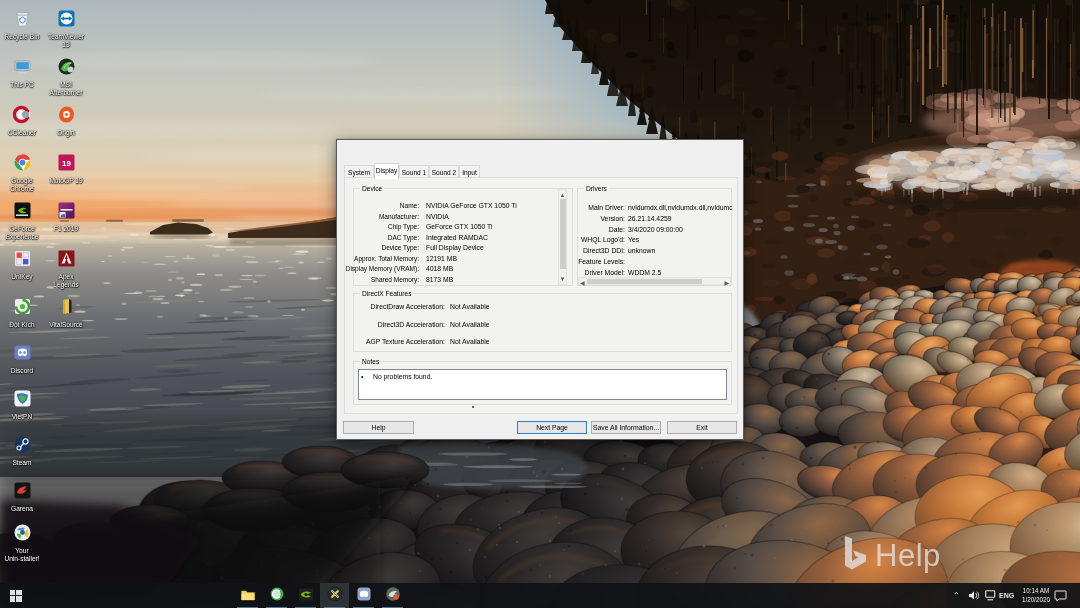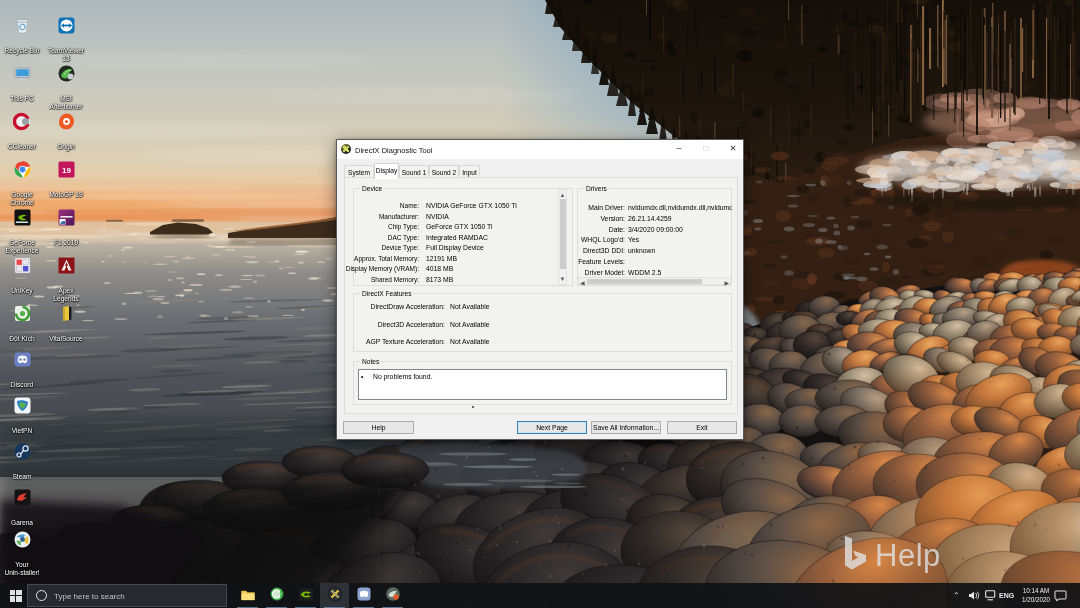--- a/index.html
+++ b/index.html
@@ -1,20 +1,20 @@
 <!DOCTYPE html>
 <html><head><meta charset="utf-8"><style>
 *{margin:0;padding:0;box-sizing:border-box}
 html,body{width:1080px;height:608px;overflow:hidden}
 body{font-family:"Liberation Sans",sans-serif;position:relative;background:#888}
 #bg{position:absolute;left:0;top:0;filter:blur(0.55px)}
 .abs{position:absolute}
 
 .dico{position:absolute;width:46px;text-align:center;color:#fff;filter:blur(0.25px)}
-.dico .ig{width:19px;height:19px;margin:12px auto;position:relative}
+.dico .ig{width:19px;height:19px;margin:5px auto;position:relative}
 .dico .lbl{font-size:6.6px;line-height:7.5px;margin-top:2px;
  text-shadow:0 1px 1px rgba(0,0,0,.9),0 0 2px rgba(0,0,0,.9),1px 0 1px rgba(0,0,0,.7)}
 
 #dlg{position:absolute;left:336px;top:139px;width:408px;height:301px;background:#f0f0f0;
  border:1px solid #5a5a5a;box-shadow:0 5px 16px rgba(0,0,0,.45),0 1px 4px rgba(0,0,0,.3);font-size:6.8px;color:#000}
 #tbar{position:absolute;left:0;top:0;width:100%;height:19px;background:#fff}
 #tbar .ttl{position:absolute;left:18px;top:6px;font-size:7.5px;color:#111}
 #tbar .ico{position:absolute;left:4px;top:4px;width:10px;height:10px;border-radius:50%;
  background:radial-gradient(circle at 35% 30%,#8a8d42 18%,#3a3d28 45%,#16181c 75%)}
 #tbar .ico:before{content:"";position:absolute;left:2px;top:2px;width:6px;height:6px;
@@ -2460,27 +2460,20 @@
     <div class="ig"><svg width="19" height="19" viewBox="0 0 19 19">
         <circle cx="9.5" cy="9.5" r="8" fill="#e8f0f6"></circle>
         <path d="M4,7 C6,4.5 9,4 12,5 L10,8 Z" fill="#4a9ad4"></path>
         <path d="M14,6 C16,8.5 16,12 14,14.5 L11,11 Z" fill="#f0c030"></path>
         <path d="M8,15.5 C5.5,15 4,13 3.5,10.5 L7.5,11 Z" fill="#57b04a"></path>
         <circle cx="9.5" cy="9.5" r="2.4" fill="#2e5e8e"></circle>
       </svg></div>
     <div class="lbl">Your<br>Unin-staller!</div>
   </div>
 <div id="dlg">
-    <div id="tbar">
-      <div class="ico"></div>
-      <div class="ttl">DirectX Diagnostic Tool</div>
-      <div class="wbtn" style="left:330px;width:24px;font-size:9px;line-height:16px">–</div>
-      <div class="wbtn" style="left:357px;width:24px;color:#b5b5b5;font-size:8px;line-height:18px">□</div>
-      <div class="wbtn" style="left:384px;width:24px;font-size:8.5px;line-height:17px">✕</div>
-    </div>
     <div class="tab act" style="left:37px;width:25px">Display</div>
     <div class="tab" style="left:7px;width:30px">System</div>
     <div class="tab" style="left:62px;width:30px">Sound 1</div>
     <div class="tab" style="left:92px;width:30px">Sound 2</div>
     <div class="tab" style="left:122px;width:21px">Input</div>
     <div id="page"></div>
     <div class="gb" style="left:16px;top:48px;width:220px;height:98px">
       <div class="cap">Device</div>
     </div>
     <div class="rl" style="left:2px;top:62.0px;width:80px;font-size:6.5px">Name:</div>
@@ -2551,24 +2544,20 @@
 <div id="bing"><svg width="26" height="40" viewBox="0 0 26 40" style="vertical-align:-8px">
       <path d="M2,2 L9,4.5 L9,27 L15.5,23.2 L12.3,21.7 L10.3,16.5 L23,21 L23,27.5 L9,35.5 L2,31.5 Z" fill="rgba(225,228,230,.78)"></path>
     </svg><span style="margin-left:6px;font-family:'Liberation Sans',sans-serif;font-size:31px;letter-spacing:0.5px">Help</span></div>
 <div id="tk">
     <div class="win">
       <i style="left:0;top:0"></i>
       <i style="left:6.4px;top:0"></i>
       <i style="left:0;top:6.4px"></i>
       <i style="left:6.4px;top:6.4px"></i>
     </div>
-    <div id="search">
-      <div class="cort"></div>
-      <div class="st">Type here to search</div>
-    </div>
     <div class="tki" style="left:233px;">
       <div class="g"><svg width="14" height="12" viewBox="0 0 14 12">
           <path d="M0.5,2 L5,2 L6.5,3.5 L13.5,3.5 L13.5,11 L0.5,11 Z" fill="#f7cf56" stroke="#caa43a" stroke-width="0.5"></path>
           <path d="M0.5,4.8 L13.5,4.8 L13.5,11 L0.5,11 Z" fill="#fbdf7e"></path>
         </svg></div>
       <div style="position:absolute;left:4px;bottom:0;width:21px;height:1px;background:#6a94b5;opacity:0.8"></div>
     </div>
     <div class="tki" style="left:262px;">
       <div class="g"><svg width="14" height="14" viewBox="0 0 14 14">
           <circle cx="7" cy="7" r="6.4" fill="#3fae49"></circle>

